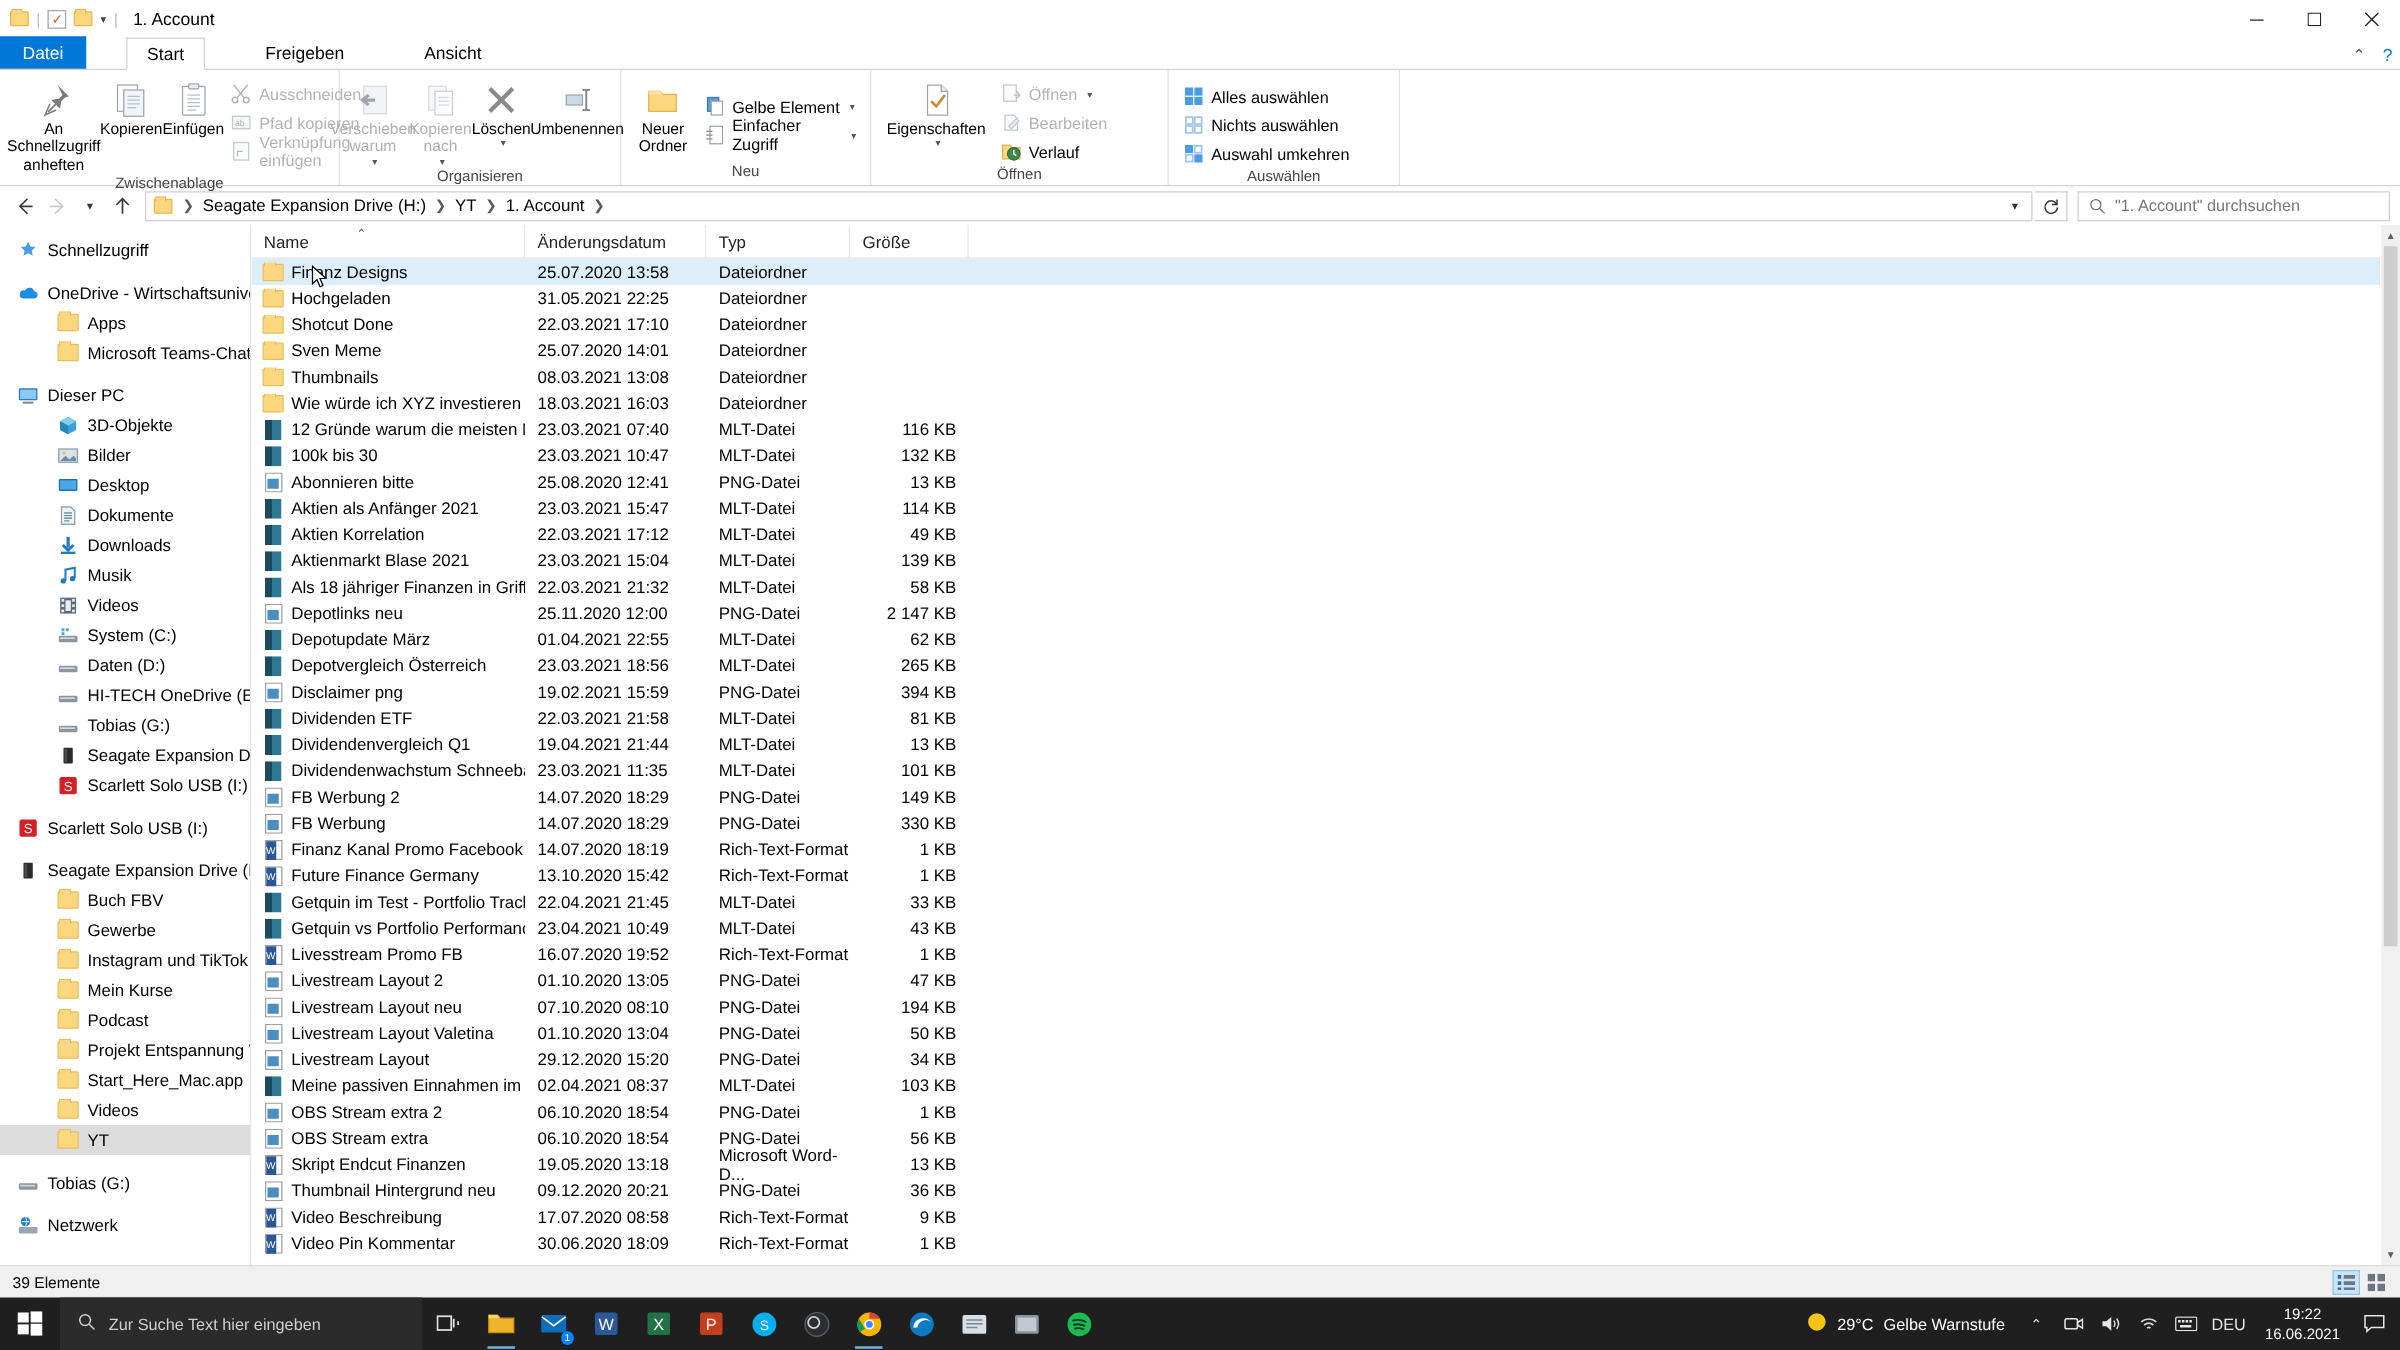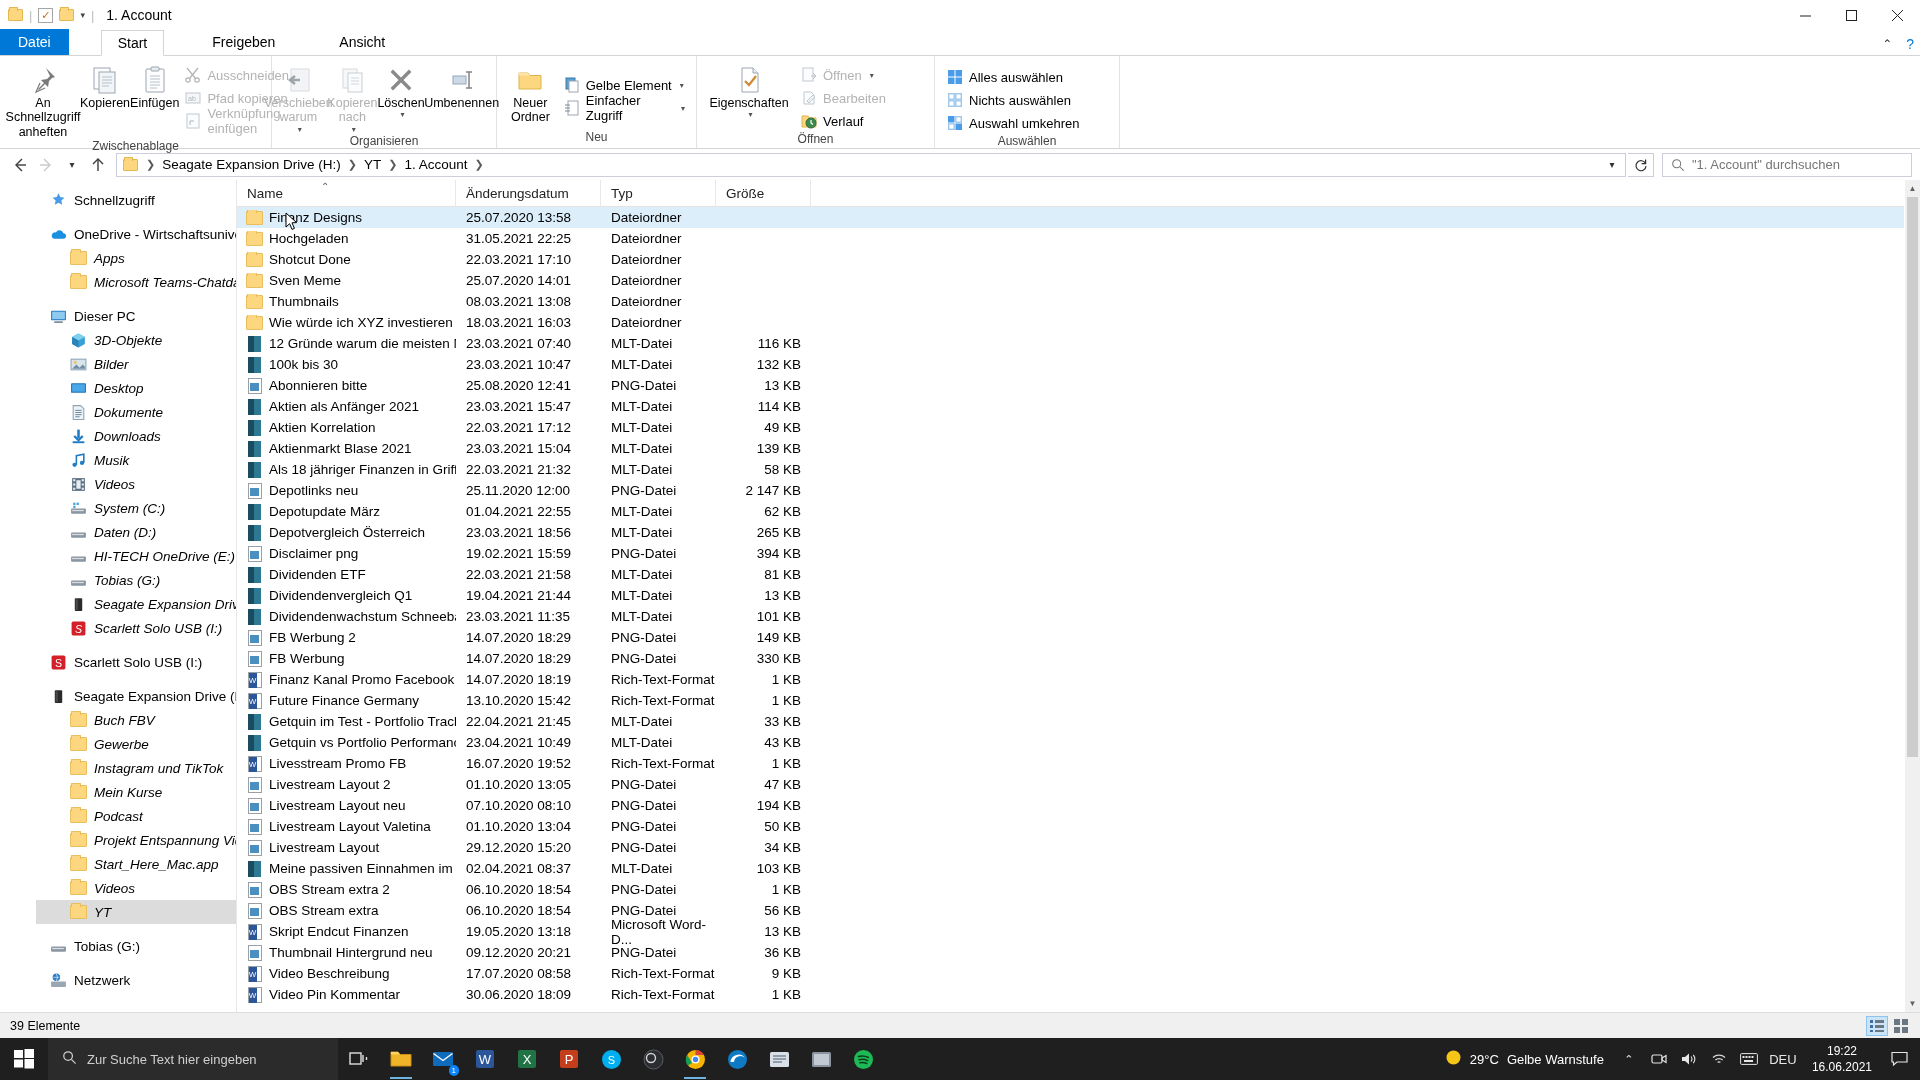--- a/index.html
+++ b/index.html
@@ -84,24 +84,24 @@
              color:#333; font-size:12px; }
   #refreshbtn { width:26px; height:24px; border:1px solid #cccedb; border-left:none;
                 display:flex; align-items:center; justify-content:center; background:#fff;
                 color:#333; font-size:13px; }
   #searchbox { width:250px; height:24px; border:1px solid #cccedb; background:#fff;
                display:flex; align-items:center; gap:7px; padding:0 8px; margin-left:6px; }
   #searchbox .ph { color:#767676; font-size:13px; }
   
   #main { display:flex; height:calc(1080px - 30px - 26px - 93px - 31px - 26px - 42px); }
   #sidebar { width:200px; overflow:hidden; padding-top:8px; background:#fff;
-             border-right:0; position:relative;margin-left:36px; }
+             border-right:0; position:relative; }
   .trow { height:24px; display:flex; align-items:center; gap:7px; padding-left:14px;
           font-size:13.5px; white-space:nowrap; color:#000; }
-  .trow.lvl1 { padding-left:34px;font-style:italic; }
+  .trow.lvl1 { padding-left:46px; }
   .trow.sel { background:#dcdcdc; }
   .tgap { height:10px; }
   .folder-ic { width:17px; height:14px; background:#fcd77f; border:1px solid #e8bf5c;
                border-radius:1px; position:relative; flex:0 0 17px; }
   .folder-ic::before { content:""; position:absolute; top:-3.5px; left:0; width:8px; height:3.5px;
                background:#fcd77f; border:1px solid #e8bf5c; border-bottom:none;
                border-radius:1px 1px 0 0; }
   
   #filepane { flex:1; display:flex; flex-direction:column; background:#fff; position:relative;
               border-left:1px solid #e8e8e8; }

